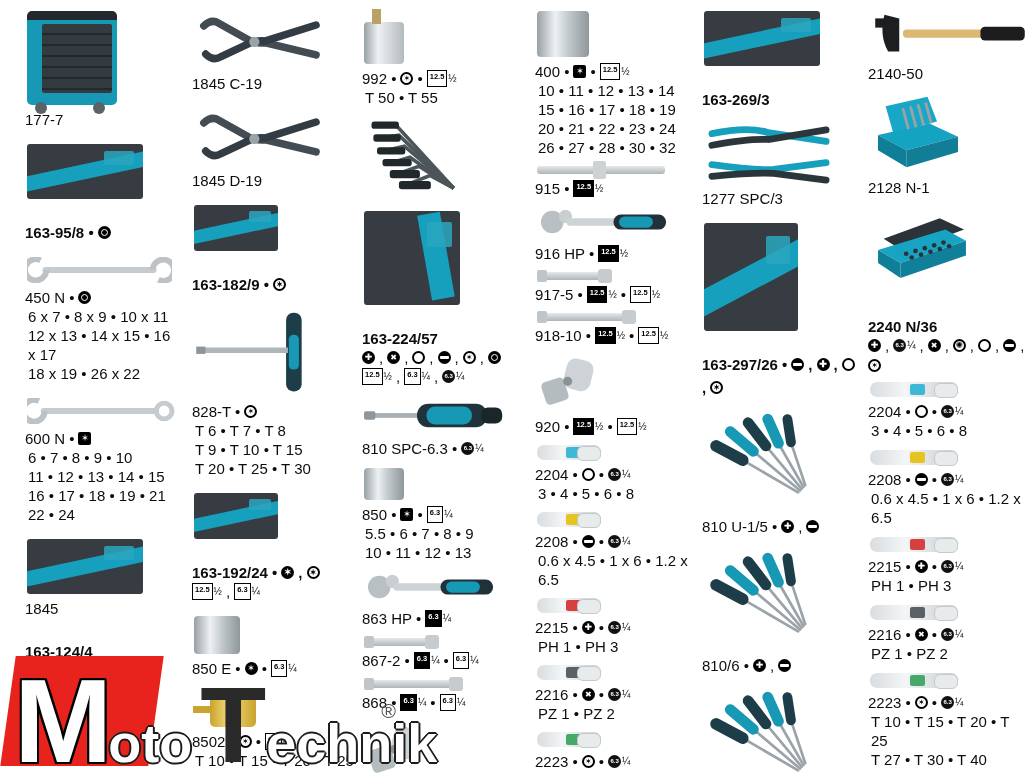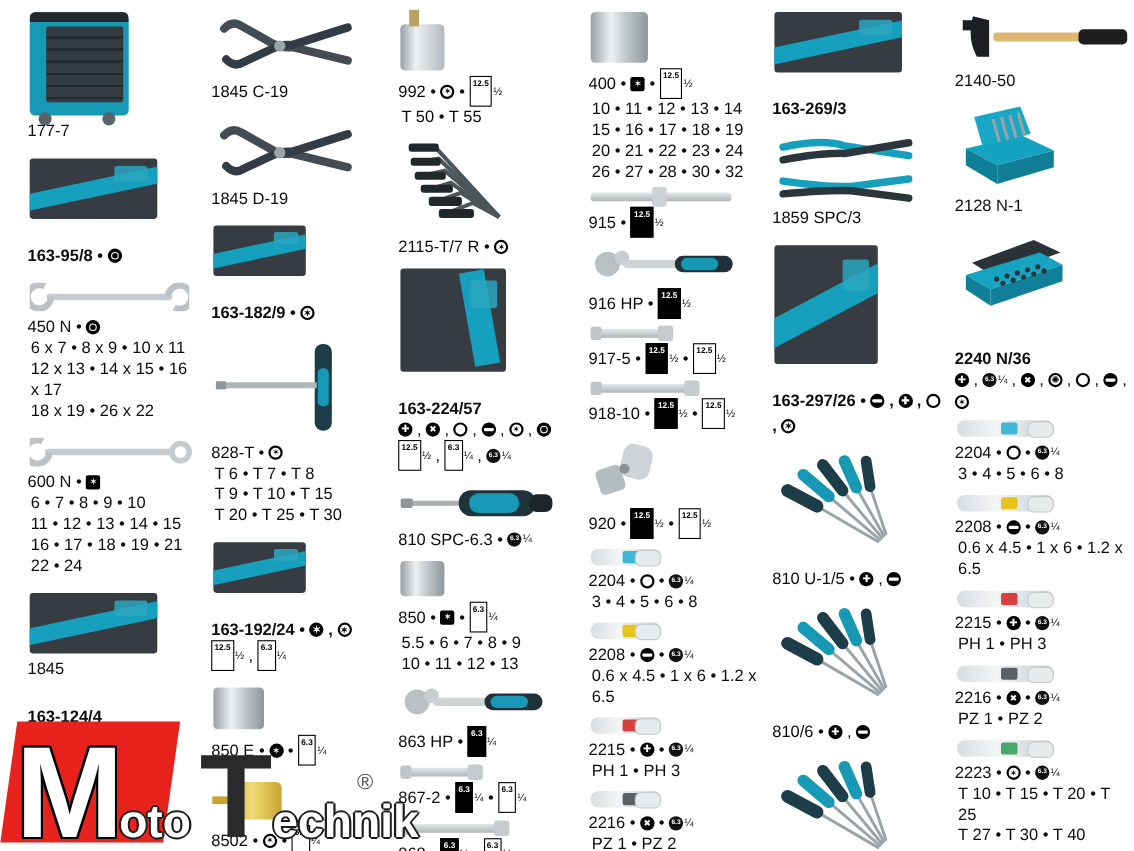--- a/index.html
+++ b/index.html
@@ -44,21 +44,21 @@
   .s-torx-tamper{ border:2px solid #000; background:#fff; color:#000; }
   .s-torx-tamper::after{ content:"✺"; font-size:9px; }
   .s-socket12{ background:#000; }
   .s-socket12::after{ content:""; position:absolute; inset:3px;
         border:1.5px solid #fff; border-radius:50%; }
   .s-hex12sq{ background:#000; color:#fff; border-radius:2px; }
   .s-hex12sq::after{ content:"✶"; font-size:9px; }
 
   
   .bwrap{ display:inline-flex; align-items:center; gap:1px; flex:none; }
-  .badge{ display:inline-block; font-size:7.5px; line-height:10px; height:28px;
+  .badge{ display:inline-block; font-size:7.5px; line-height:10px; height:17px;
         padding:1px 2px 0; border:1px solid #000; background:#fff; color:#000;
         font-weight:bold; }
   .badge.dark{ background:#000; color:#fff; }
   .cbadge{ display:inline-flex; width:13px; height:13px; border-radius:50%;
         background:#111; color:#fff; font-size:6px; font-weight:bold;
         align-items:center; justify-content:center; }
   .frac{ font-size:10px; }
 
   
   .t-trolley{ width:90px; height:94px; background:#1798b5; border-radius:5px;
@@ -123,21 +123,21 @@
 
   
   #logo{ position:absolute; left:14px; bottom:-6px; display:flex;
         align-items:baseline; z-index:5; }
   #logo-red{ position:absolute; left:-6px; bottom:14px; width:148px; height:110px;
         background:#e8231e; transform:skewX(-8deg); }
   .lm{ position:relative; font-size:118px; font-weight:bold; line-height:1;
         color:#fff; letter-spacing:-4px;
         text-shadow:-2px 0 #000,2px 0 #000,0 -2px #000,0 2px #000,
                     -2px -2px #000,2px 2px #000,-2px 2px #000,2px -2px #000; }
-  .lout{ position:relative; font-size:42px; font-weight:bold; line-height:1; color:#fff;
+  .lout{ position:relative; font-size:54px; font-weight:bold; line-height:1; color:#fff;
         letter-spacing:0;
         text-shadow:-2px 0 #1c1c1c,2px 0 #1c1c1c,0 -2px #1c1c1c,0 2px #1c1c1c,
                     -1px -1px #1c1c1c,1px 1px #1c1c1c,-1px 1px #1c1c1c,1px -1px #1c1c1c; }
   .lt{ position:relative; font-size:108px; font-weight:bold; line-height:1;
         color:#2a2a2a; margin-left:8px; }
   .lreg{ position:relative; font-size:20px; color:#555; top:-44px; left:-56px; }
 </style>
 </head>
 <body>
 
@@ -324,24 +324,20 @@
               <g fill="#20282c">
                 <rect x="8" y="5" width="30" height="8" rx="3"></rect>
                 <rect x="10" y="19" width="30" height="8" rx="3"></rect>
                 <rect x="14" y="33" width="31" height="8" rx="3"></rect>
                 <rect x="20" y="46" width="32" height="8" rx="3"></rect>
                 <rect x="28" y="58" width="33" height="9" rx="3"></rect>
                 <rect x="38" y="70" width="35" height="9" rx="3"></rect>
               </g>
             </svg>
           </div>
-          <div class="lbl">
-            <span>2115-T/7 R •</span>
-            <span class="sym s-torx"></span>
-          </div>
         </div>
         <div class="item">
           <div class="thumb t-foam-lg"></div>
           <div class="lbl b">
             <span>163-224/57</span>
           </div>
           <div class="lbl">
             <span class="sym s-ph"></span>
             <span>,</span>
             <span class="sym s-pz"></span>
@@ -633,21 +629,21 @@
         <div class="item">
           <div class="thumb t-pliers2">
             <svg width="130" height="60" viewBox="0 0 130 62">
               <path d="M6 10 Q44 2 64 9 L124 18" fill="none" stroke="#17a0bd" stroke-width="7" stroke-linecap="round"></path>
               <path d="M6 22 Q44 15 64 16 L124 6" fill="none" stroke="#2a363c" stroke-width="7" stroke-linecap="round"></path>
               <path d="M6 42 Q50 48 70 47 L124 40" fill="none" stroke="#17a0bd" stroke-width="7" stroke-linecap="round"></path>
               <path d="M6 54 Q50 50 70 51 L124 58" fill="none" stroke="#2a363c" stroke-width="7" stroke-linecap="round"></path>
             </svg>
           </div>
           <div class="lbl">
-            <span>1859 SPC/3</span>
+            <span>1277 SPC/3</span>
           </div>
         </div>
         <div class="item">
           <div class="thumb t-foam-tall"></div>
           <div class="lbl b">
             <span>163-297/26 •</span>
             <span class="sym s-slot"></span>
             <span>,</span>
             <span class="sym s-ph"></span>
             <span>,</span>

